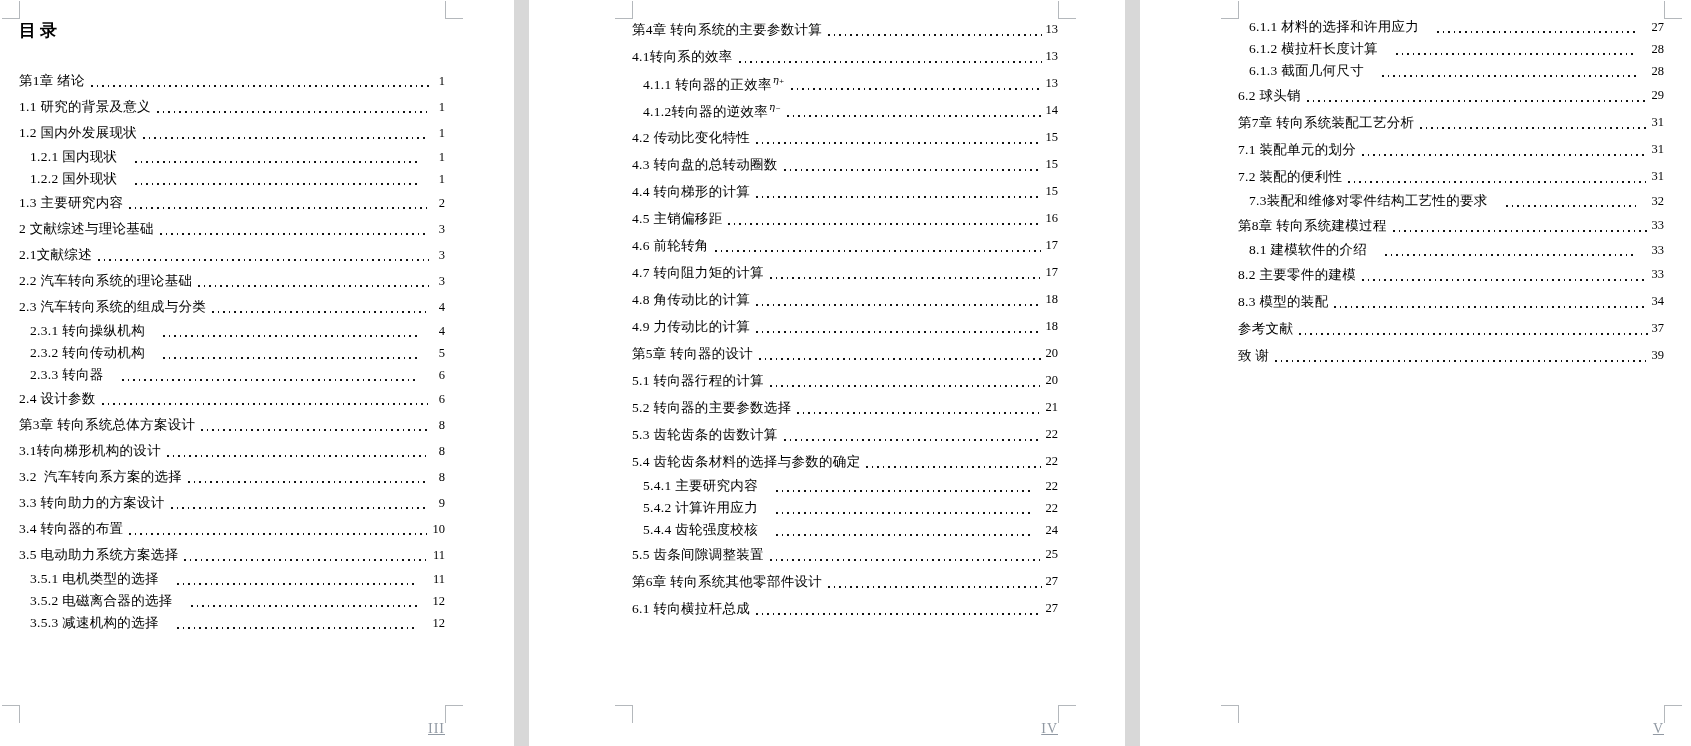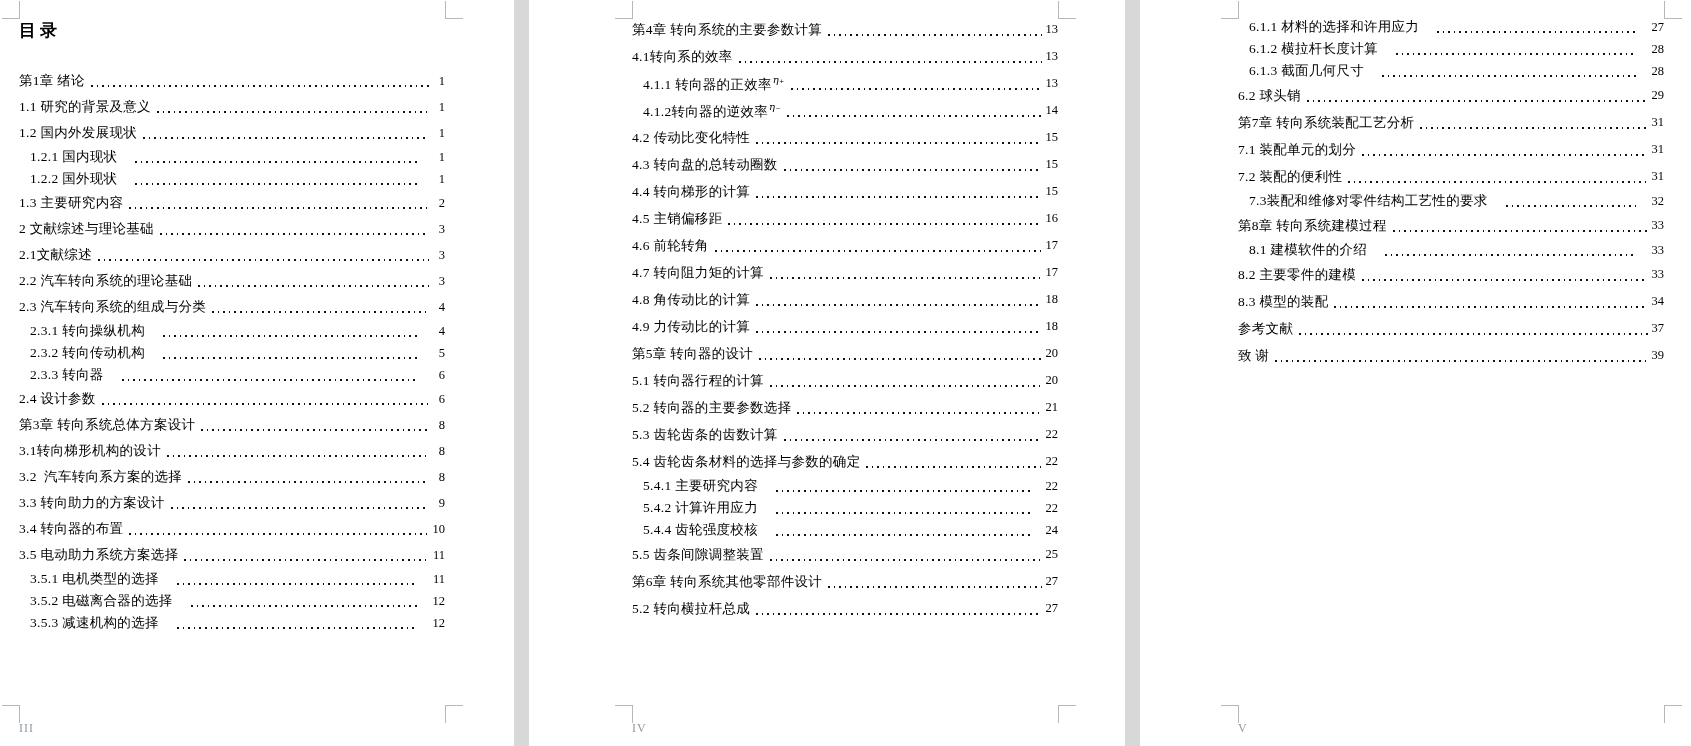--- a/index.html
+++ b/index.html
@@ -59,22 +59,22 @@
     transform:translateY(5px);
     background:repeating-linear-gradient(to right,#141414 0 1.6px,transparent 1.6px 5.6px);
   }
   .pnum{
     font-size:12.5px;color:#000;
     min-width:14px;text-align:right;white-space:pre;
     flex:0 0 auto;
   }
   .footer{
     position:absolute;left:var(--L);top:721px;width:426px;
-    text-align:left;
-    font-size:12px;letter-spacing:1px;color:#9199a3;
+    text-align:right;
+    font-size:14px;letter-spacing:1px;color:#9199a3;text-decoration:underline;
   }
 </style>
 </head>
 <body>
 
 <div>
 
   <section class="page" id="page1">
     <div class="mk tl"></div>
     <div class="mk tr"></div>
@@ -316,21 +316,21 @@
             <span class="etext">5.5 齿条间隙调整装置</span>
             <span class="leader"></span>
             <span class="pnum">25</span>
           </div>
           <div class="row n">
             <span class="etext">第6章 转向系统其他零部件设计</span>
             <span class="leader"></span>
             <span class="pnum">27</span>
           </div>
           <div class="row n">
-            <span class="etext">5.2 转向横拉杆总成</span>
+            <span class="etext">6.1 转向横拉杆总成</span>
             <span class="leader"></span>
             <span class="pnum">27</span>
           </div>
         </div>
     </div>
     <div class="footer">IV</div>
   </section>
 
   <div class="gap" id="gap2"></div>
 

